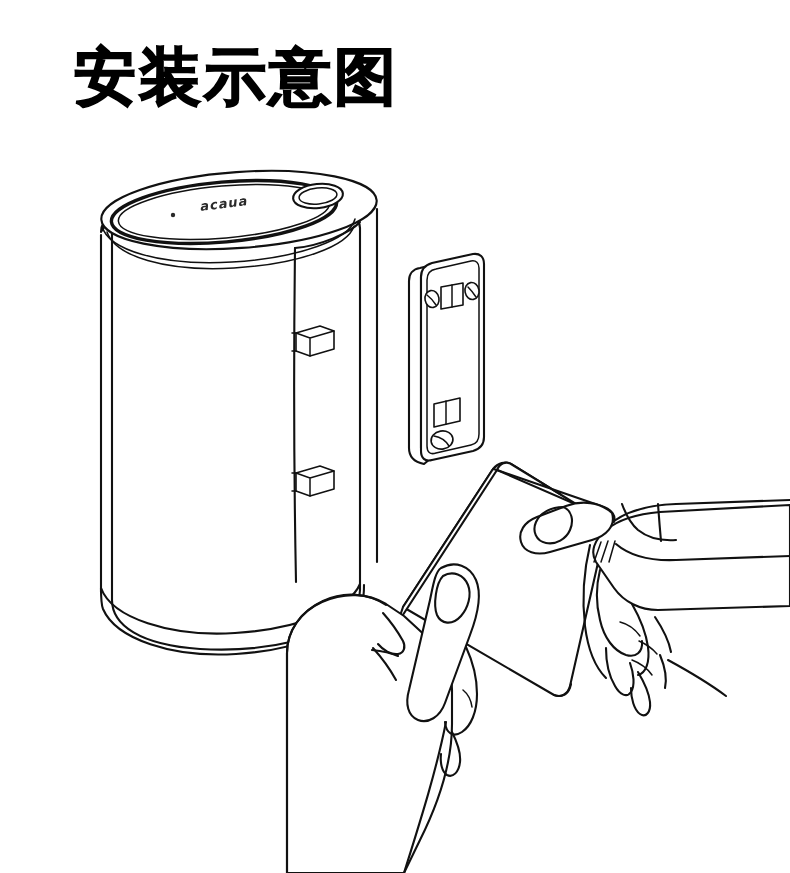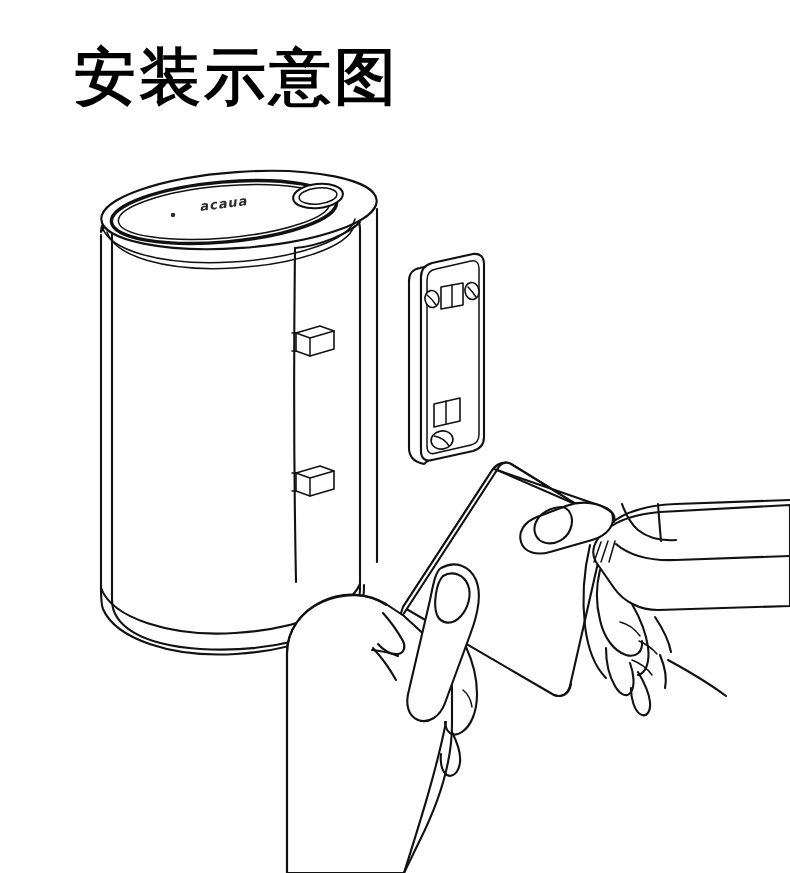--- a/index.html
+++ b/index.html
@@ -21,21 +21,21 @@
     height: 873px;
     background: #ffffff;
   }
   
   .title {
     position: absolute;
     left: 74px;
     top: 44px;
     font-family: "DejaVu Sans", "Liberation Sans", sans-serif;
     font-size: 62px;
-    font-weight: 400;
+    font-weight: 700;
     line-height: 1.05;
     letter-spacing: 3px;
     color: #000000;
     white-space: nowrap;
     -webkit-text-stroke: 1.6px #000000;
   }
   
   .illustration {
     position: absolute;
     left: 0;

